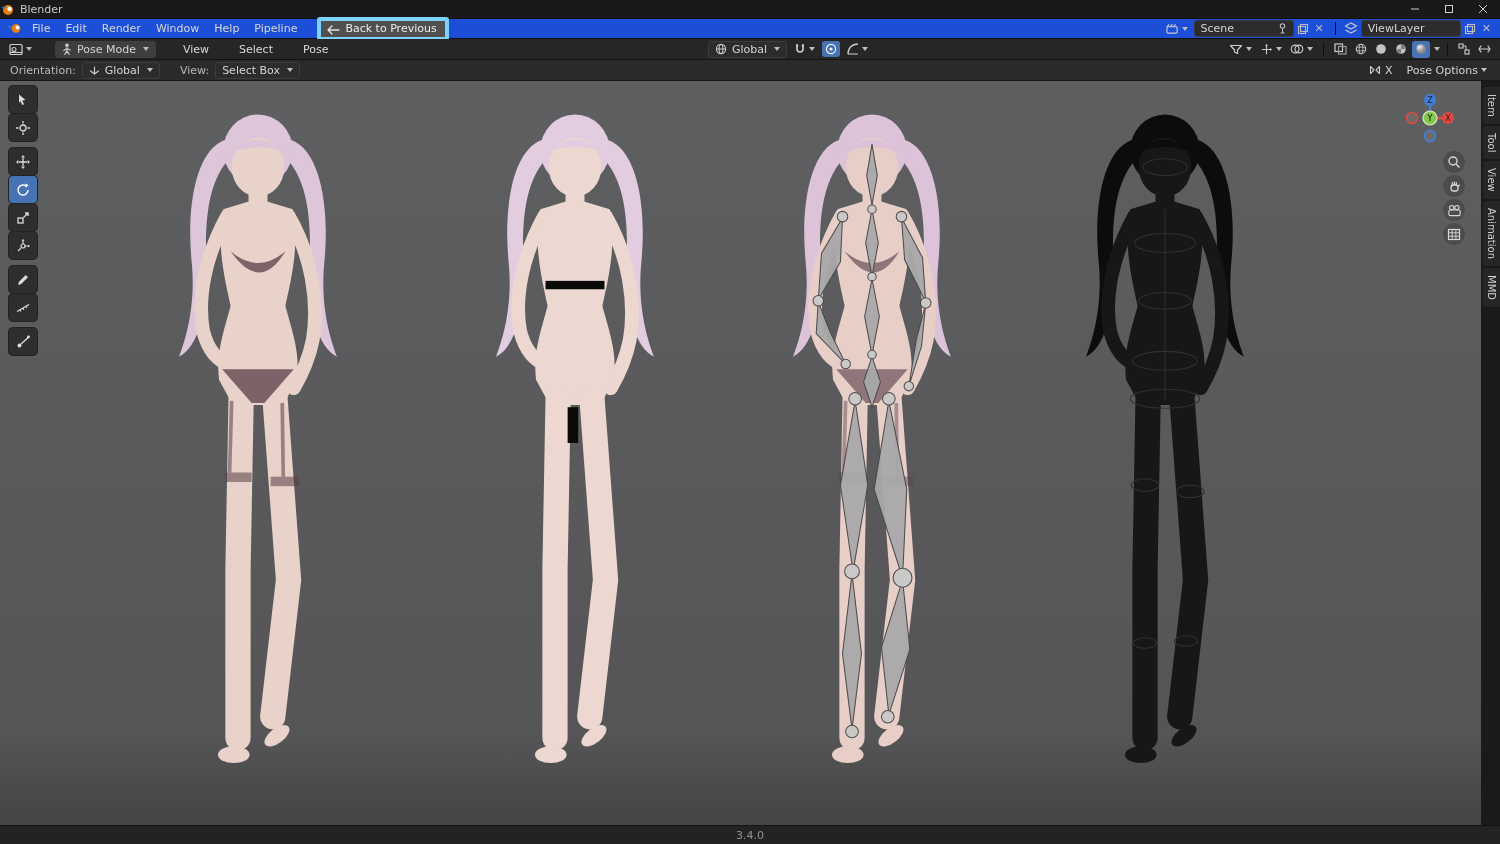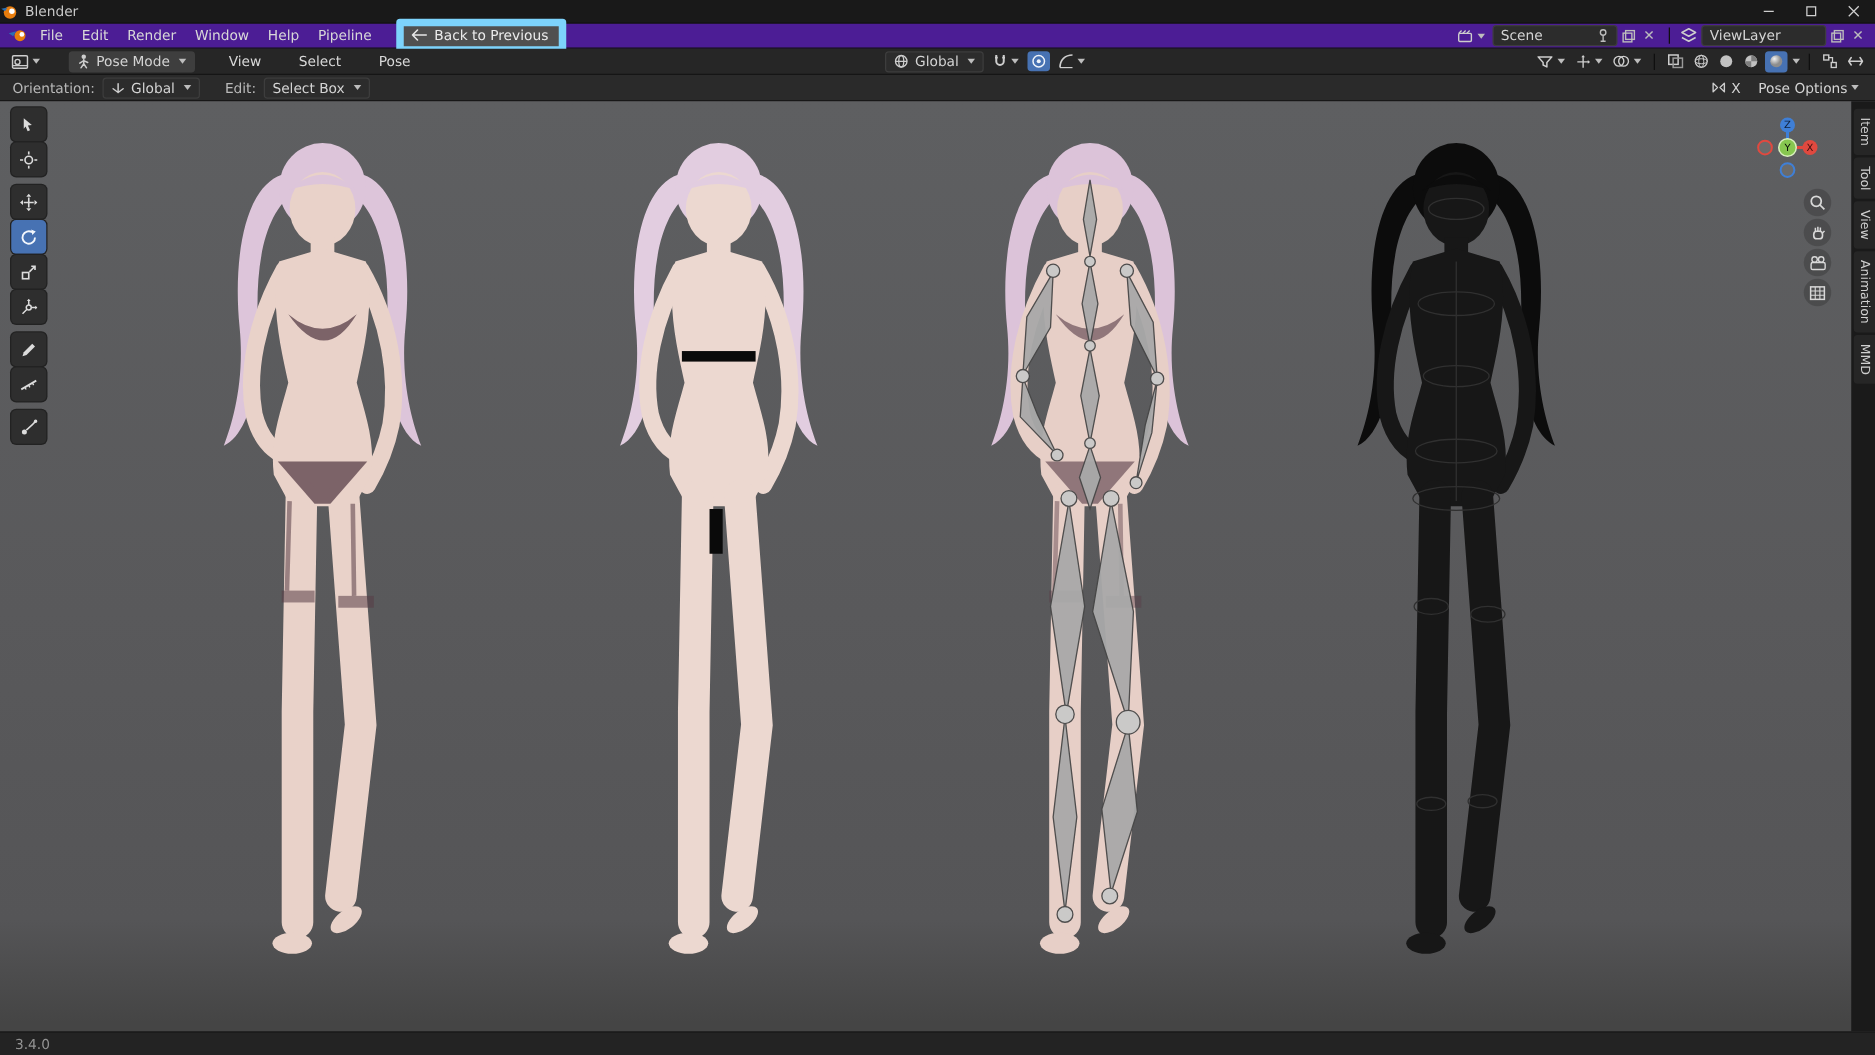--- a/index.html
+++ b/index.html
@@ -6,24 +6,24 @@
   body{width:1500px;height:844px;overflow:hidden;background:#1d1d1d;
        font-family:"DejaVu Sans",sans-serif;font-size:11px;color:#d4d4d4;
        -webkit-font-smoothing:antialiased}
   .bar{display:flex;align-items:center;box-sizing:border-box}
   
   #titlebar{height:19px;background:#191919;padding:0 0 0 0;border-bottom:1px solid #101010}
   #titlebar .ttl{color:#c8c8c8;margin-left:6px}
   .wctrls{margin-left:auto;display:flex}
   .wbtn{width:34px;height:18px;display:flex;align-items:center;justify-content:center}
   
-  #menubar{height:20px;background:#4c1d95;padding:0 6px;gap:1px;border-bottom:1px solid #101010}
+  #menubar{height:20px;background:#1d4ed8;padding:0 6px;gap:1px;border-bottom:1px solid #101010}
   .menu{padding:2px 7px;border-radius:3px;color:#d8d8d8;white-space:nowrap}
-  .btn-back{margin-left:12px;display:flex;align-items:center;gap:5px;background:#505050;
-            border:6px solid #7dd3fc;border-radius:3px;padding:1px 8px 2px 6px;color:#ececec}
+  .btn-back{margin-left:12px;display:flex;align-items:flex-end;gap:5px;background:#505050;
+            border:4px solid #7dd3fc;border-radius:3px;padding:1px 8px 2px 6px;color:#ececec}
   .tb-right{margin-left:auto;display:flex;align-items:center;gap:3px}
   .fld{display:flex;align-items:center;gap:5px;background:#2c2c2c;border:1px solid #3d3d3d;
        border-radius:3px;padding:1px 6px;white-space:nowrap}
   .fld.wide{width:86px}
   .chev{width:0;height:0;border-left:3.5px solid transparent;border-right:3.5px solid transparent;
         border-top:4px solid #bdbdbd;margin-left:2px;flex:none}
   .xg{color:#bdbdbd;padding:0 3px}
   .vsep{width:1px;height:13px;background:#0f0f0f;margin:0 5px}
   
   #vph{height:21px;background:#262626;padding:0 6px;gap:16px;border-bottom:1px solid #151515}
@@ -55,21 +55,21 @@
   
   #tabs{position:absolute;right:0;top:0;bottom:0;width:19px;background:#1a1a1a;
         display:flex;flex-direction:column;align-items:stretch;padding-top:6px;gap:2px}
   .vtab{writing-mode:vertical-rl;text-orientation:mixed;font-size:10px;color:#cfcfcf;
         background:#262626;border-radius:3px 0 0 3px;padding:7px 2px;margin-left:2px;
         display:flex;align-items:center;justify-content:center}
   
   .figure{position:absolute;top:4px;width:232px;height:716px}
   
   #status{height:19px;background:#232323;display:flex;align-items:center;
-          justify-content:flex-start;padding:0 12px;color:#929292;border-top:1px solid #141414}
+          justify-content:center;padding:0 12px;color:#929292;border-top:1px solid #141414}
 </style>
 </head>
 <body>
 
 <div class="bar" id="titlebar">
   <svg width="14" height="14" viewBox="0 0 14 14">
     <circle cx="8" cy="8" r="5" fill="#e87d0d"></circle>
       <circle cx="9.5" cy="7" r="2.2" fill="#fff"></circle>
     <path d="M1,5 L6,4 L4,7 Z" fill="#2a6fb3"></path>
   </svg>
@@ -278,21 +278,21 @@
 
 <div class="bar" id="ts">
   <span class="lbl">Orientation:</span>
   <div class="fld">
     <svg width="11" height="11" viewBox="0 0 11 11">
       <path d="M5.5 9V2M5.5 9L1.5 6M5.5 9l4-3" fill="none" stroke="#cdcdcd" stroke-width="1.2" stroke-linecap="round"></path>
     </svg>
     <span>Global</span>
     <span class="chev"></span>
   </div>
-  <span class="lbl" style="margin-left:14px">Edit:</span>
+  <span class="lbl" style="margin-left:14px">View:</span>
   <div class="fld">
     <span>Select Box</span>
     <span class="chev"></span>
   </div>
   <div class="right">
     <div class="icbtn">
       <svg width="12" height="12" viewBox="0 0 12 12">
         <path d="M1.5 2.5L5 6 1.5 9.5zM10.5 2.5L7 6l3.5 3.5z" fill="none" stroke="#cdcdcd" stroke-width="1.1" stroke-linejoin="round"></path>
       </svg>
       <span style="margin-left:3px">X</span>

